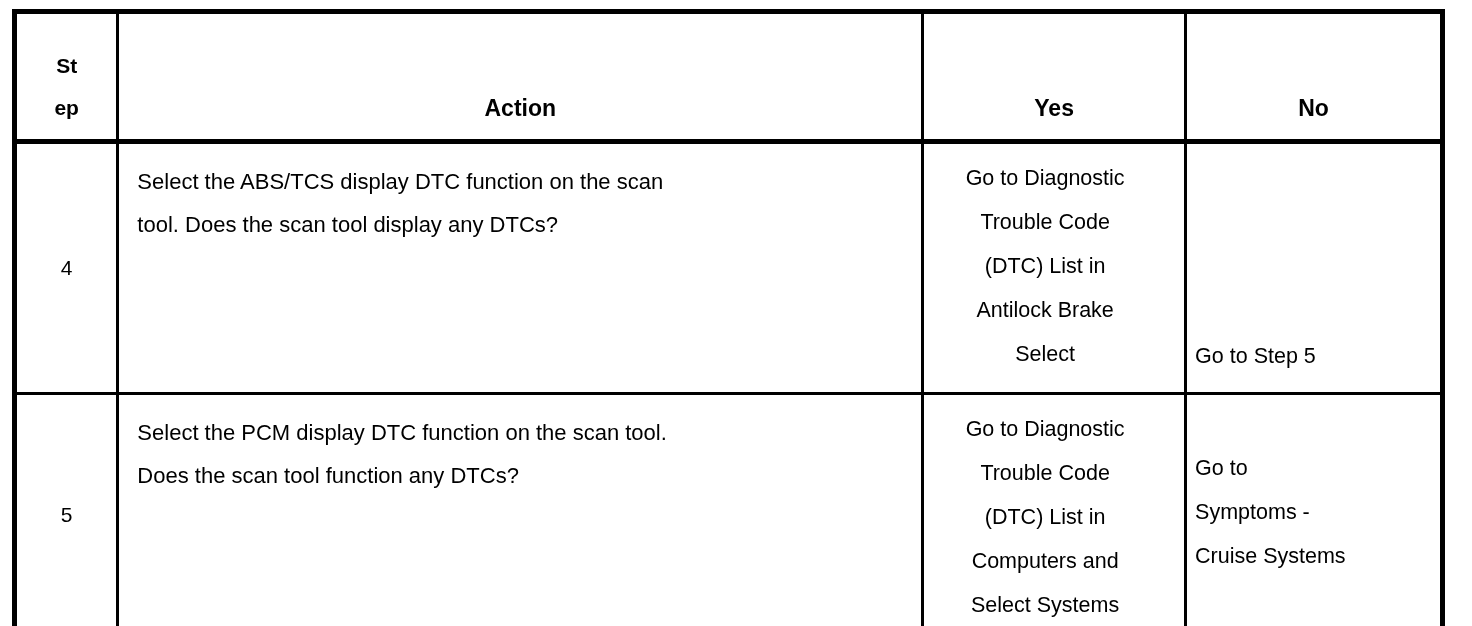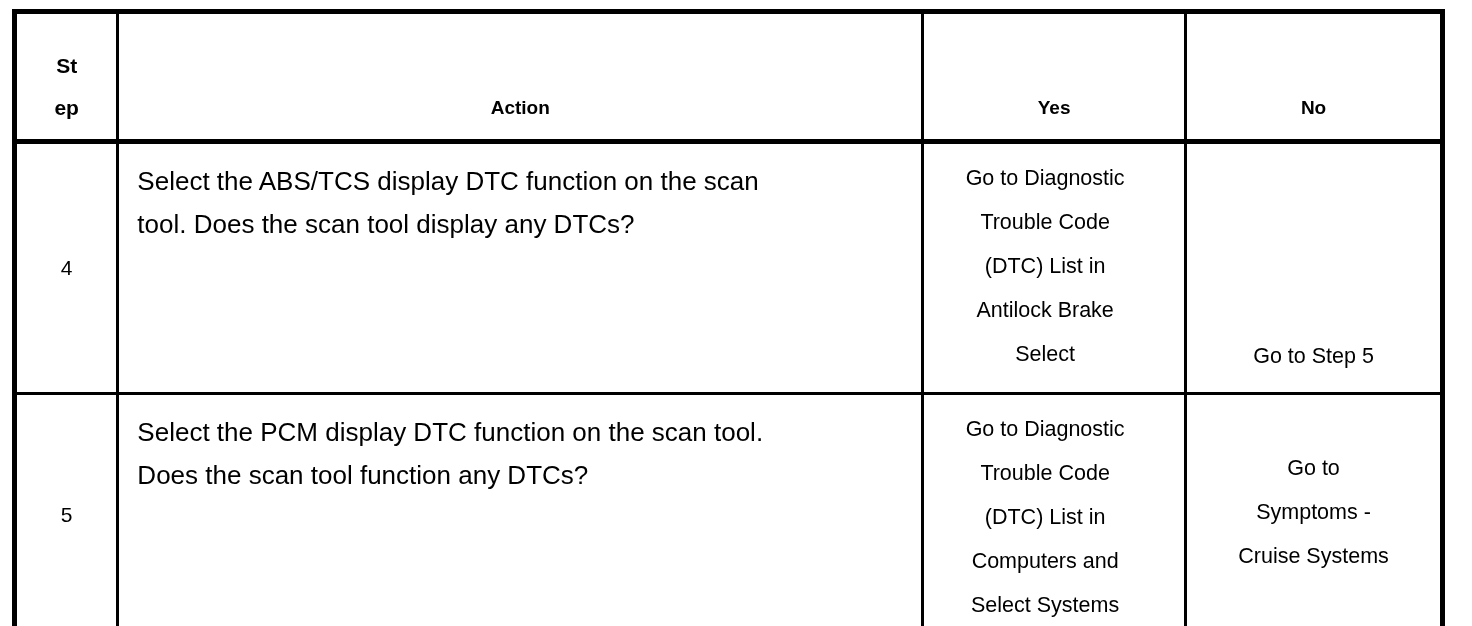--- a/index.html
+++ b/index.html
@@ -47,21 +47,21 @@
   col.c-yes    { width: 262px; }
   col.c-no     { width: 256px; }
 
   
   thead th {
     border-right: 3px solid #000;
     border-bottom: 5px solid #000;
     vertical-align: bottom;
     text-align: center;
     font-weight: bold;
-    font-size: 19px;
+    font-size: 23px;
     line-height: 34px;
     padding: 0 0 14px 0;
     height: 130px;
     box-sizing: border-box;
     background: #ffffff;
   }
   thead th.last-col { border-right: none; }
 
   th.th-step { font-size: 21px; }
   th.th-step .stack-line { display: block; margin-top: 8px; }
@@ -79,35 +79,34 @@
   td.cell-step {
     text-align: center;
     vertical-align: middle;
     font-size: 21px;
     line-height: 26px;
   }
 
   td.cell-action {
     text-align: left;
     vertical-align: top;
-    font-size: 26px;
+    font-size: 22px;
     line-height: 43px;
     padding: 16px 10px 18px 18px;
   }
 
   td.cell-yes {
     text-align: center;
     vertical-align: top;
     font-size: 21.5px;
     line-height: 44px;
     padding: 12px 26px 8px 8px;
   }
 
   td.cell-no {
-    text-align: center;
     font-size: 21.5px;
     line-height: 44px;
     padding: 8px 8px 14px 8px;
   }
   td.cell-no.align-bottom { vertical-align: bottom; }
   td.cell-no.align-middle { vertical-align: middle; }
 
   tr.row-4 { height: 252px; }
   tr.row-5 { height: 212px; }
 

